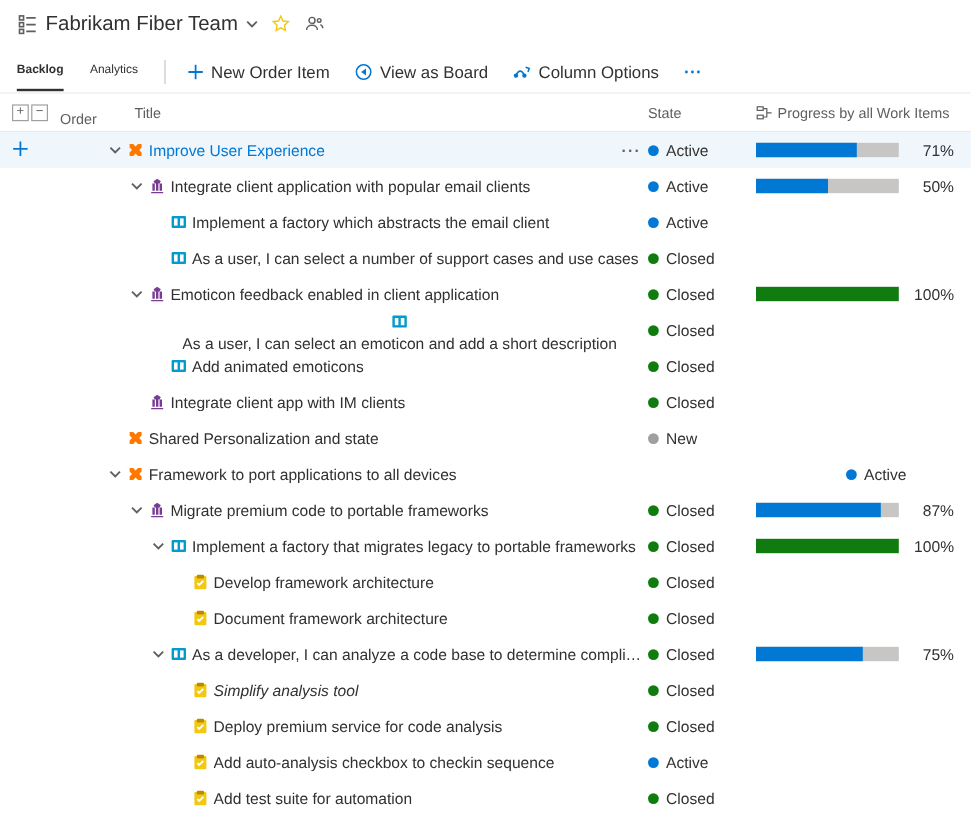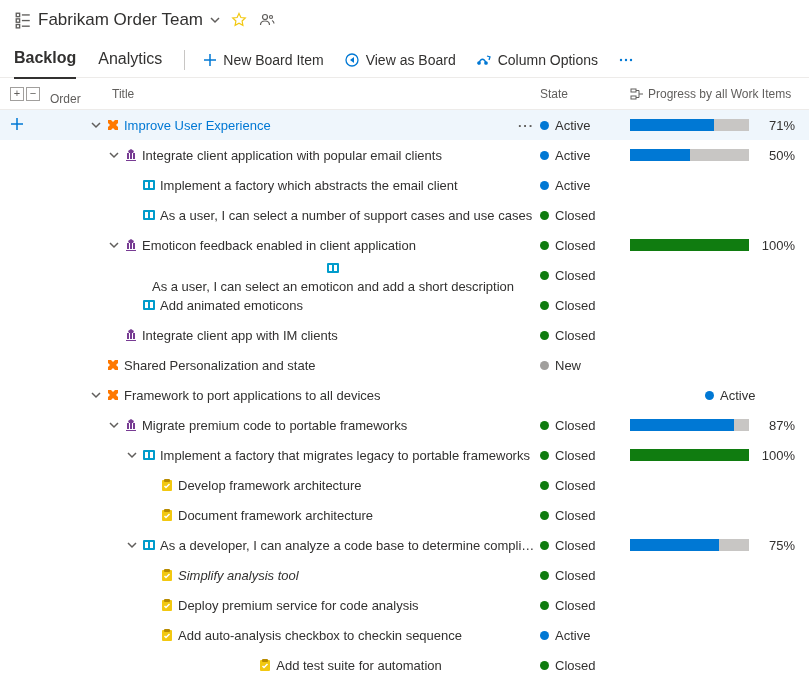--- a/index.html
+++ b/index.html
@@ -27,21 +27,21 @@
     display: flex;
     align-items: center;
     padding: 8px 14px 0 14px;
     gap: 0;
     border-bottom: 1px solid #edebe9;
     height: 44px;
   }
   .tab {
     padding: 8px 0 10px 0;
     margin-right: 22px;
-    font-size: 16px;
+    font-size: 10px;
     cursor: pointer;
   }
   .tab.active {
     font-weight: 600;
     border-bottom: 2px solid #323130;
     margin-bottom: -1px;
   }
   .vdiv {
     width: 1px; height: 20px; background: #c8c6c4;
     margin: 0 8px 0 0;
@@ -103,21 +103,21 @@
   <span class="header-icon">
     <svg width="18" height="18" viewBox="0 0 16 16" fill="none" stroke="currentColor" stroke-width="1.2">
       <rect x="2" y="2" width="3" height="3"></rect>
         <line x1="7" y1="3.5" x2="14" y2="3.5"></line>
       <rect x="2" y="7" width="3" height="3"></rect>
         <line x1="7" y1="8.5" x2="14" y2="8.5"></line>
       <rect x="2" y="12" width="3" height="3"></rect>
         <line x1="7" y1="13.5" x2="14" y2="13.5"></line>
     </svg>
   </span>
-  <span class="header-title">Fabrikam Order Team</span>
+  <span class="header-title">Fabrikam Fiber Team</span>
   <span class="chevron">
     <svg width="12" height="12" viewBox="0 0 12 12">
         <path d="M2 4l4 4 4-4" fill="none" stroke="currentColor" stroke-width="1.5"></path>
       </svg>
   </span>
   <span class="star">
     <svg width="16" height="16" viewBox="0 0 16 16">
         <path d="M8 1.5l1.9 4 4.4.5-3.2 3 .8 4.3L8 11.2 4.1 13.3l.8-4.3-3.2-3 4.4-.5z" fill="none" stroke="currentColor" stroke-width="1.2"></path>
       </svg>
   </span>
@@ -132,21 +132,21 @@
 </div>
 
 <div class="toolbar">
   <div class="tab active">Backlog</div>
   <div class="tab">Analytics</div>
   <div class="vdiv"></div>
   <div class="tool-btn">
     <svg width="14" height="14" viewBox="0 0 14 14">
         <path d="M7 1v12M1 7h12" stroke="#0078d4" stroke-width="1.5"></path>
       </svg>
-    <span>New Board Item</span>
+    <span>New Order Item</span>
   </div>
   <div class="tool-btn">
     <svg width="16" height="16" viewBox="0 0 16 16" fill="none" stroke="#0078d4" stroke-width="1.3">
       <circle cx="8" cy="8" r="6"></circle>
         <path d="M6 8l4-3v6z" fill="#0078d4" stroke="none"></path>
     </svg>
     <span>View as Board</span>
   </div>
   <div class="tool-btn">
     <svg width="16" height="16" viewBox="0 0 16 16" fill="none" stroke="#0078d4" stroke-width="1.3">
@@ -593,21 +593,21 @@
       </div>
       <div class="state-cell">
         <span class="dot active"></span>
         <span>Active</span>
       </div>
       <div class="progress-cell"></div>
     </div>
     <div class="row">
       <div class="gutter"></div>
       <div class="order-cell"></div>
-      <div class="title-cell" style="padding-left: 54px; justify-content: center;">
+      <div class="title-cell" style="padding-left: 54px;">
         <span class="caret"></span>
         <span class="wi-icon">
           <svg width="14" height="14" viewBox="0 0 14 14">
             <rect x="2" y="2" width="10" height="11" rx="1" fill="#f2c811"></rect>
             <rect x="4" y="1" width="6" height="3" rx="1" fill="#b98b00"></rect>
             <path d="M4.5 8l1.5 1.5L9.5 6" stroke="#fff" stroke-width="1.5" fill="none"></path>
           </svg>
         </span>
         <span class="title-text">Add test suite for automation</span>
       </div>

